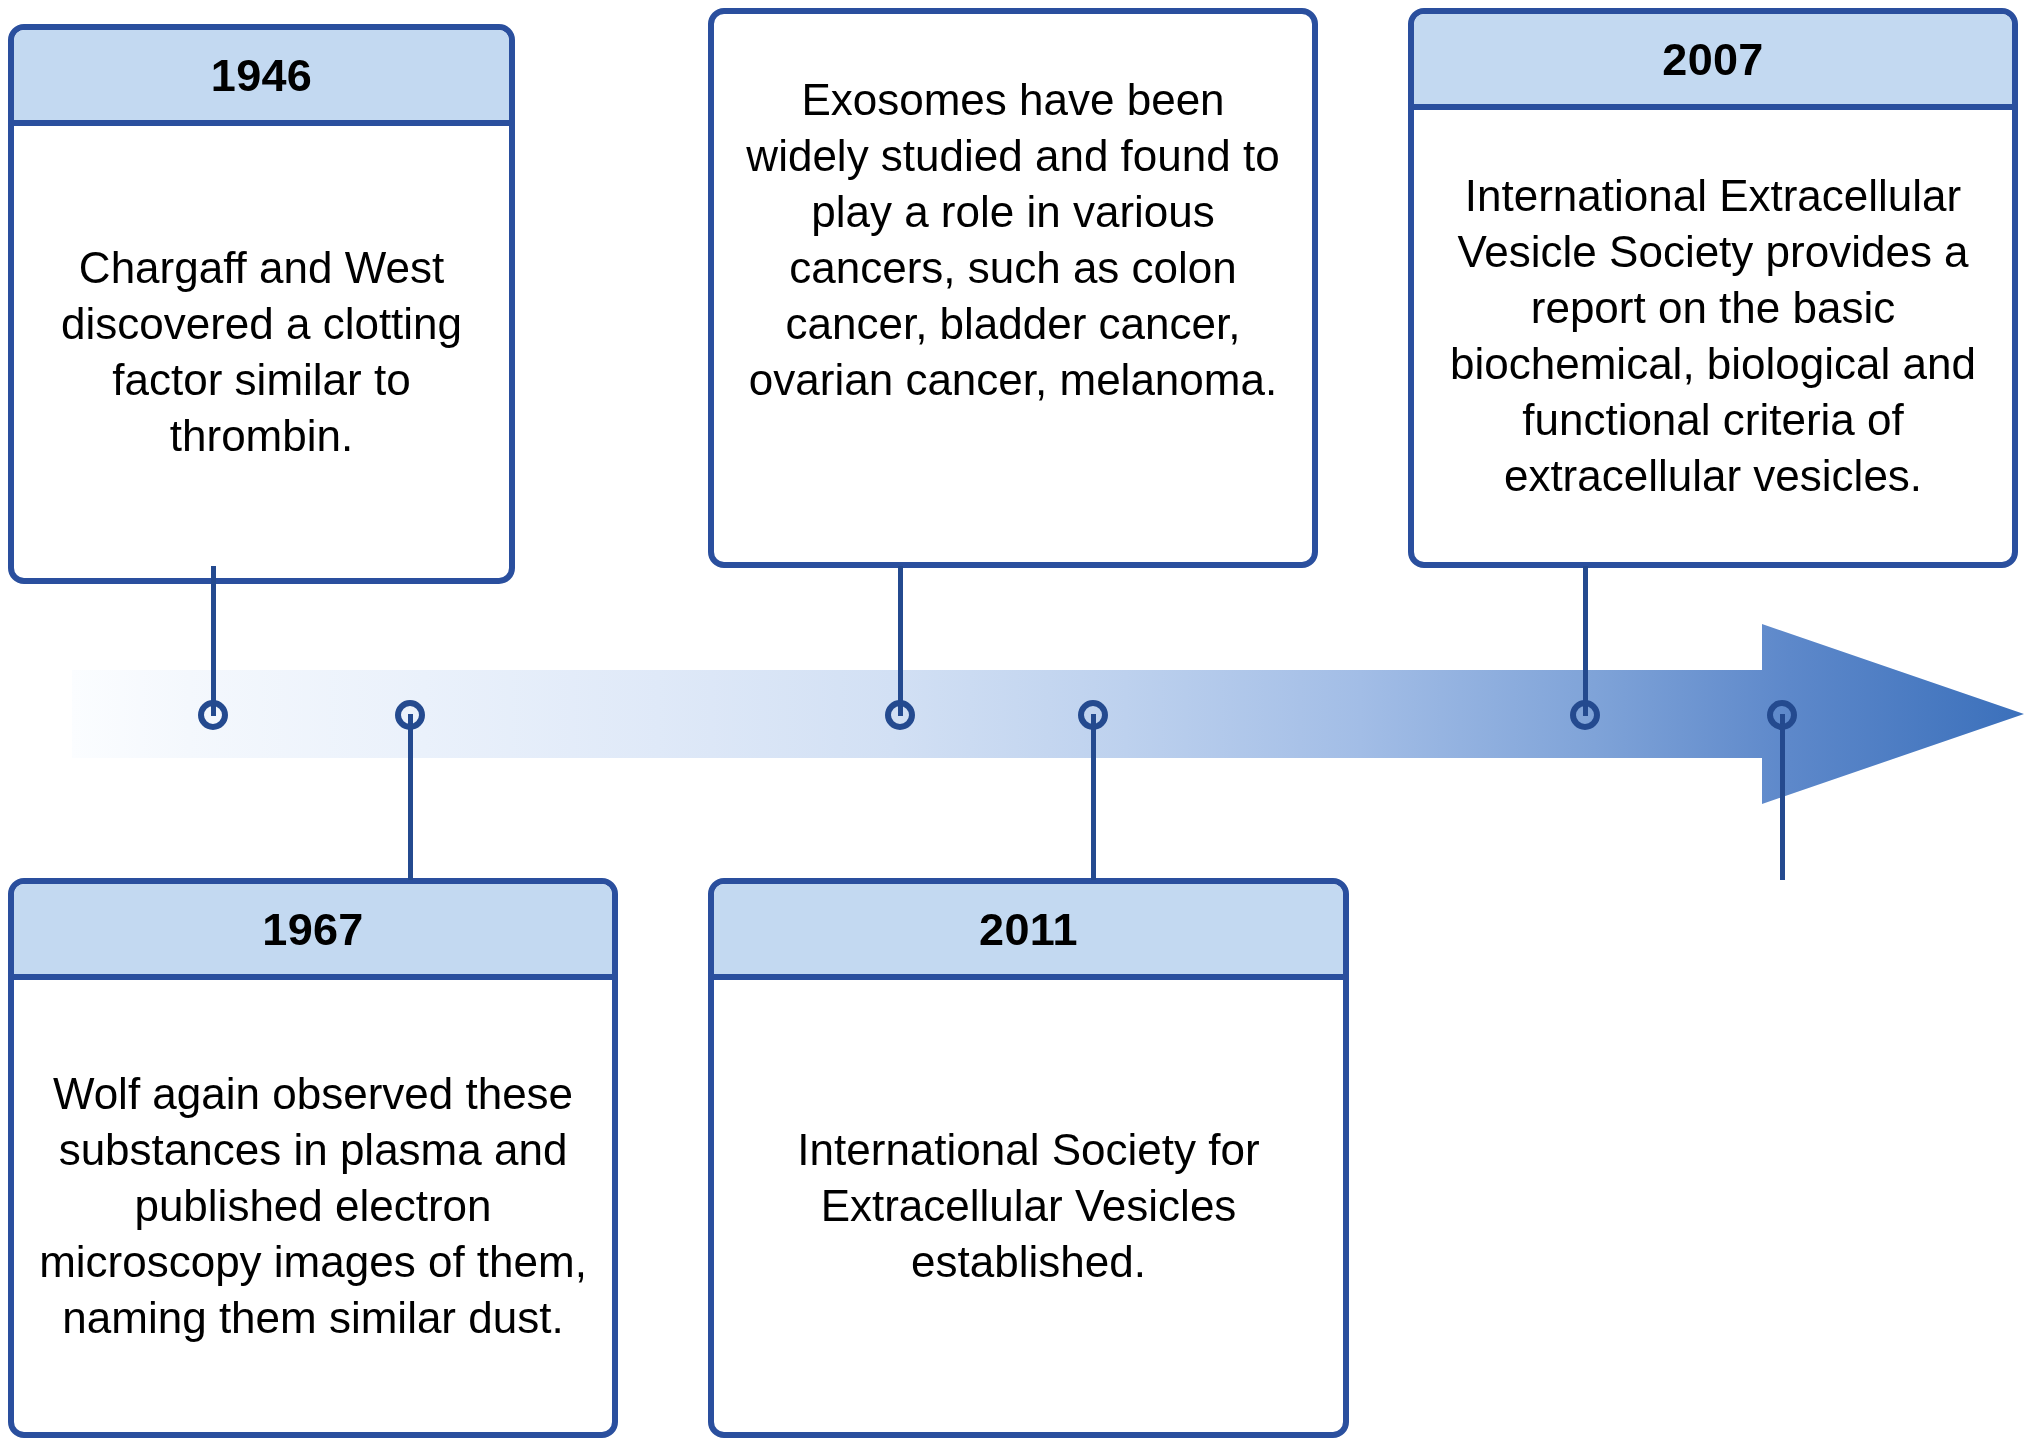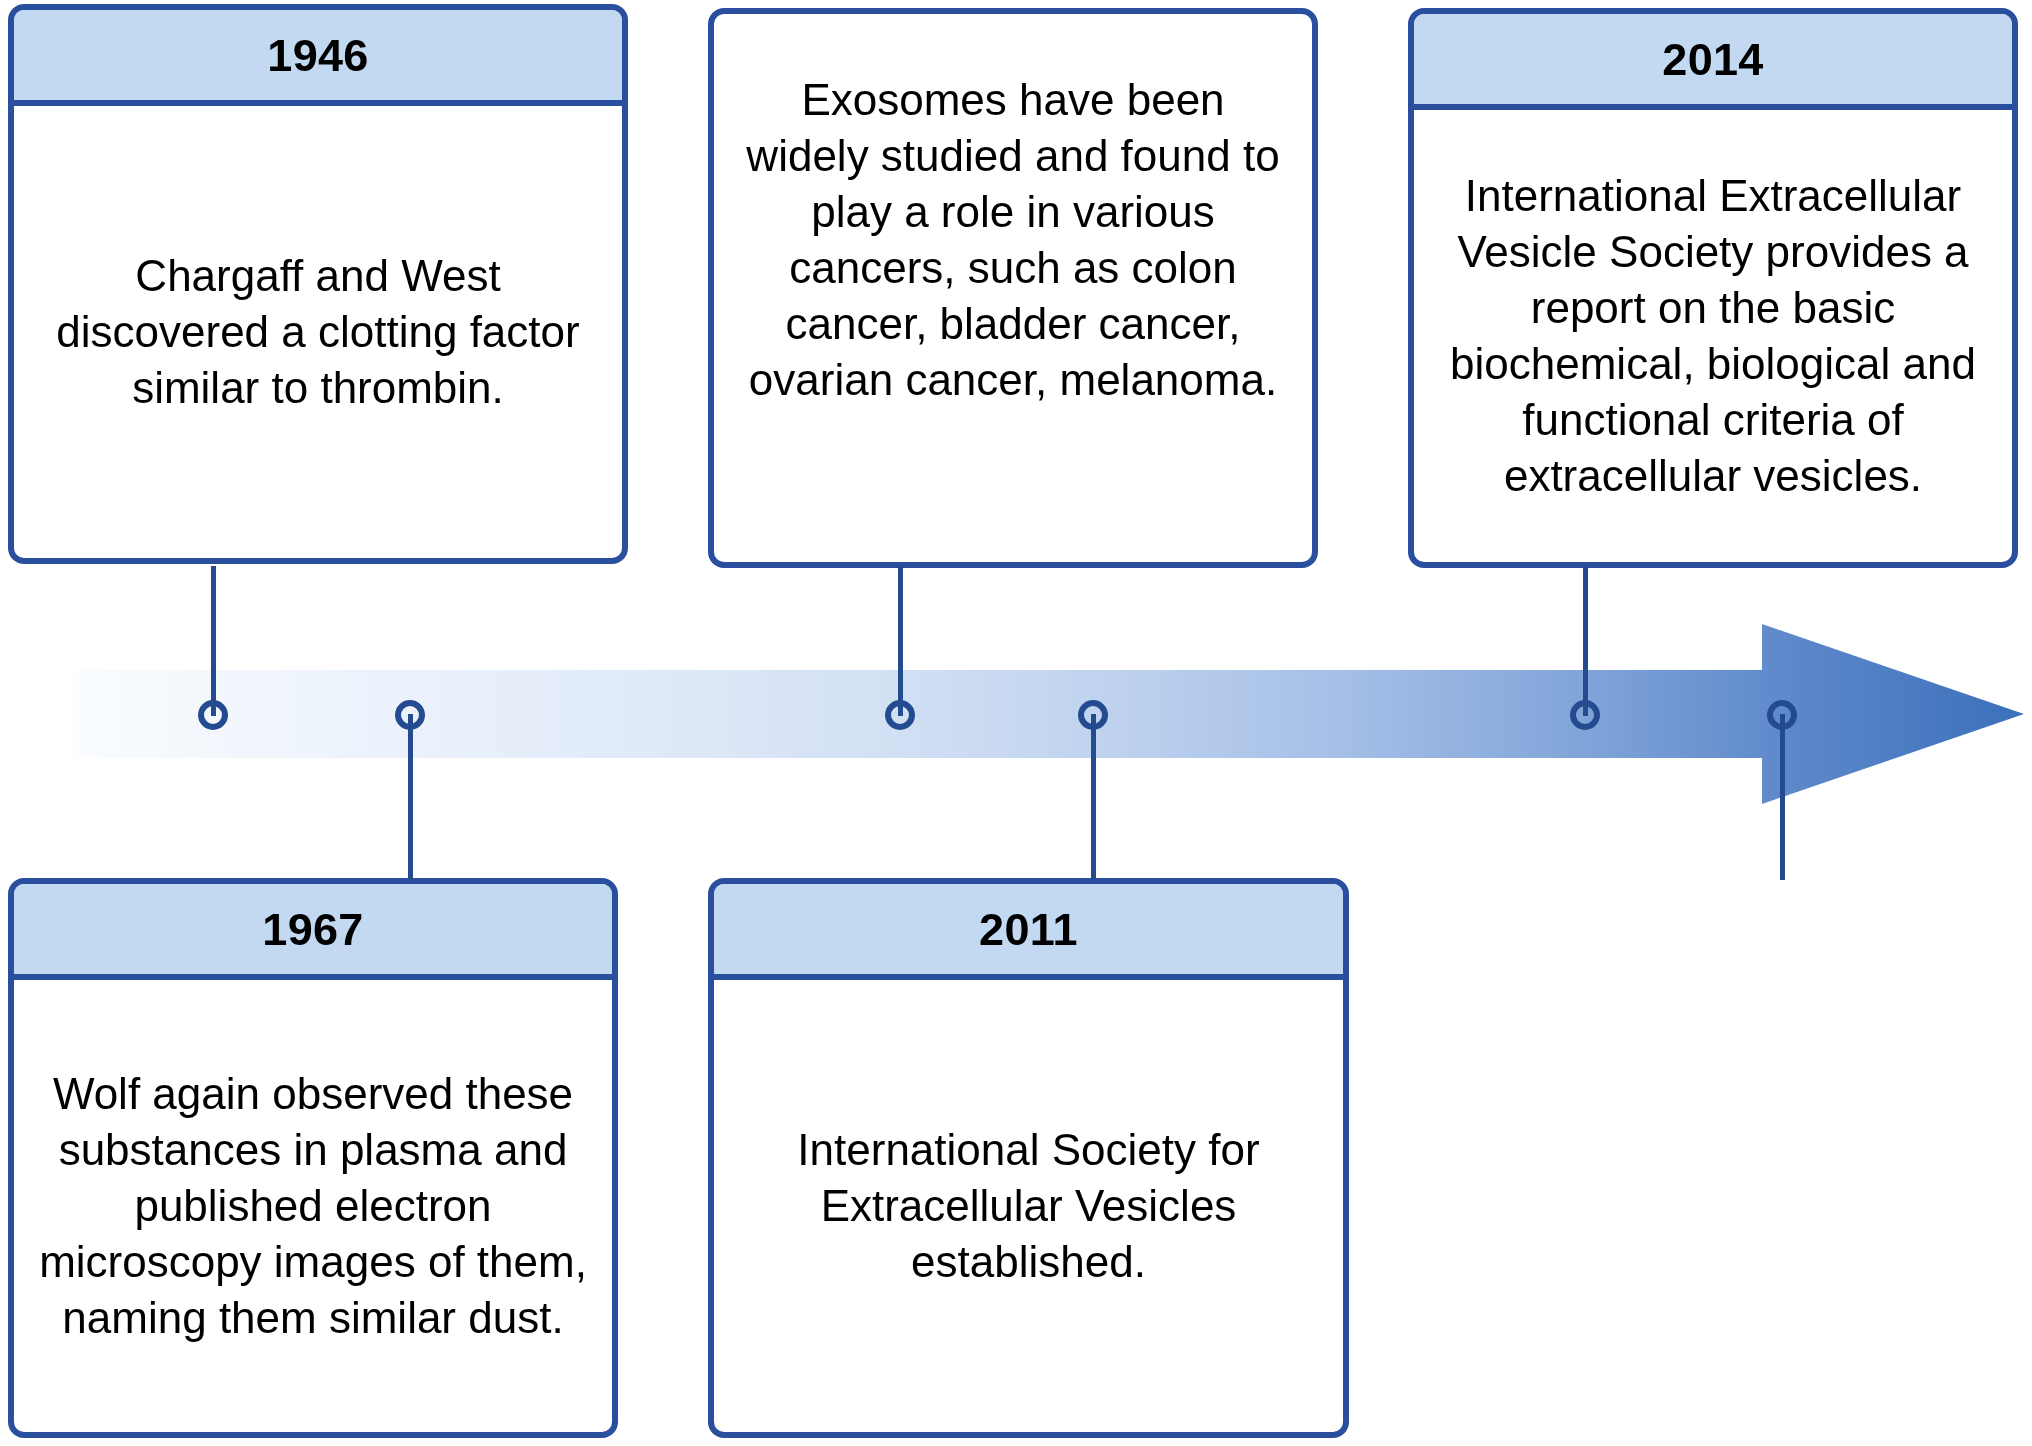--- a/index.html
+++ b/index.html
@@ -102,38 +102,38 @@
           <stop offset="0.78" stop-color="#7fa3d8"></stop>
           <stop offset="0.88" stop-color="#5d88ca"></stop>
           <stop offset="1" stop-color="#3b70bb"></stop>
         </linearGradient>
       </defs>
 
       <polygon points="0,46 1690,46 1690,0 1952,90 1690,180 1690,134 0,134" fill="url(#arrowGrad)"></polygon>
     </svg>
   </div>
 
-  <div class="card" style="left:8px; top:4px; width:620px; height:560px;">
+  <div class="card" style="left:8px; top:24px; width:507px; height:560px;">
     <div class="card-header">
       <span class="card-header-label">1946</span>
     </div>
     <div class="card-body">
       <span class="card-body-text">Chargaff and West discovered a clotting factor similar to thrombin.</span>
     </div>
   </div>
 
   <div class="card" style="left:708px; top:8px; width:610px; height:560px;">
     <div class="card-body">
       <span class="card-body-text">Exosomes have been widely studied and found to play a role in various cancers, such as colon cancer, bladder cancer, ovarian cancer, melanoma.</span>
     </div>
   </div>
 
   <div class="card" style="left:1408px; top:8px; width:610px; height:560px;">
     <div class="card-header">
-      <span class="card-header-label">2014</span>
+      <span class="card-header-label">2007</span>
     </div>
     <div class="card-body">
       <span class="card-body-text">International Extracellular Vesicle Society provides a report on the basic biochemical, biological and functional criteria of extracellular vesicles.</span>
     </div>
   </div>
 
   <div class="card" style="left:8px; top:878px; width:610px; height:560px;">
     <div class="card-header">
       <span class="card-header-label">1967</span>
     </div>

